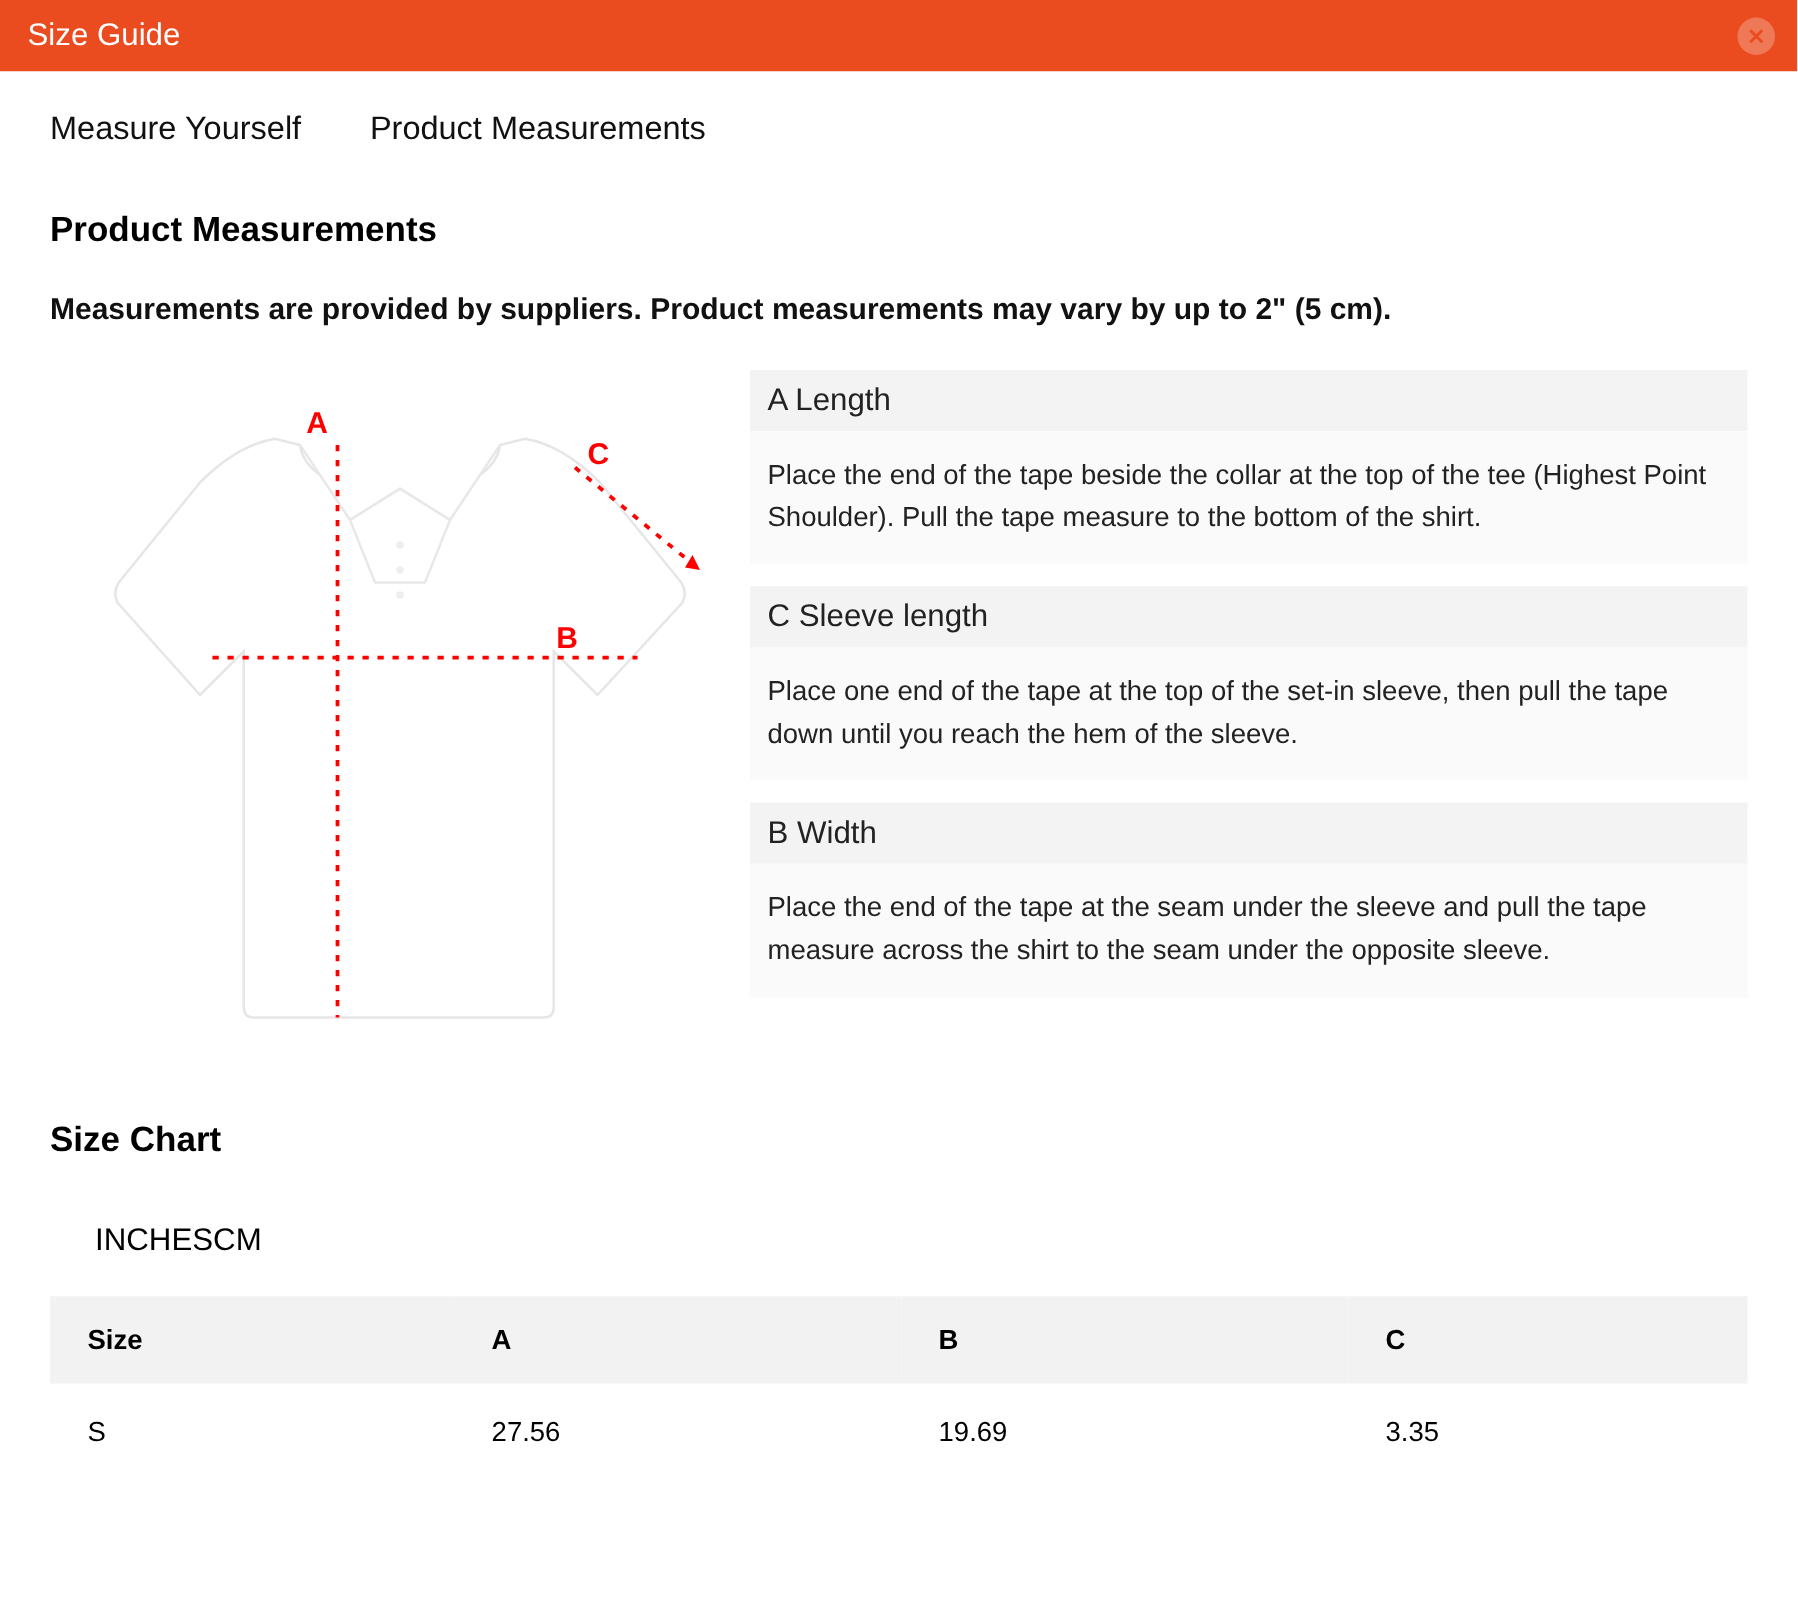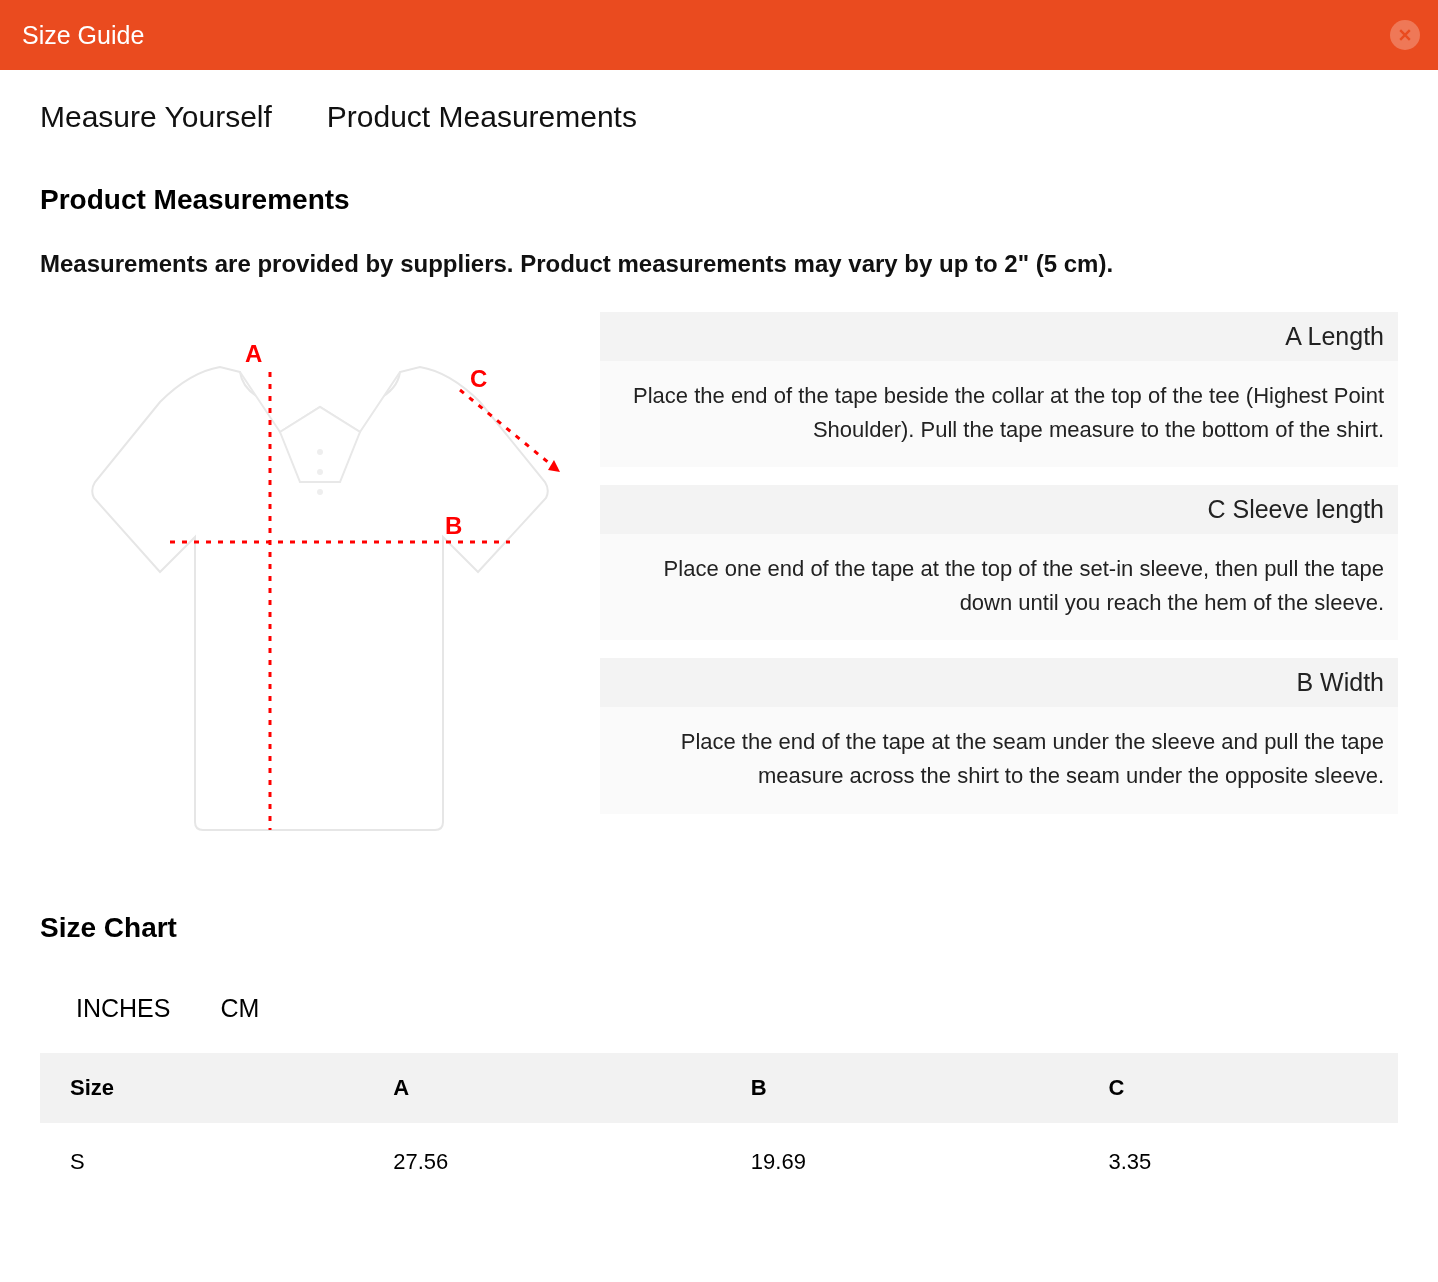--- a/index.html
+++ b/index.html
@@ -3,21 +3,21 @@
 <meta charset="utf-8">
 <style>
   * { box-sizing: border-box; margin: 0; padding: 0; }
   html, body { width: 1438px; height: 1282px; font-family: -apple-system, BlinkMacSystemFont, "Segoe UI", Helvetica, Arial, sans-serif; background: #fff; }
   .modal {
     width: 1438px; height: 1282px; background: #fff; position: relative; overflow: hidden;
   }
   .header {
     background: #ea4b1f;
     color: #fff;
-    height: 70px;
+    height: 57px;
     display: flex;
     align-items: center;
     padding: 0 22px;
     font-size: 25px;
     font-weight: 400;
     position: relative;
   }
   .close-btn {
     position: absolute;
     right: 18px;
@@ -33,21 +33,21 @@
   .close-btn svg path { stroke: #ea4b1f; stroke-width: 3; fill: none; }
   .body {
     padding: 0 40px 40px 40px;
     height: calc(100% - 62px);
     overflow-y: auto;
   }
   .tabs {
     display: flex;
     gap: 55px;
     padding: 30px 0 30px 0;
-    font-size: 30px;
+    font-size: 26px;
     font-weight: 400;
     color: #111;
   }
   .tab { cursor: pointer; }
   .section-title {
     font-size: 28px;
     font-weight: 700;
     margin: 20px 0 30px 0;
     color: #000;
   }
@@ -67,21 +67,20 @@
   .diagram {
     flex: 0 0 520px;
     height: 540px;
     position: relative;
     display: flex;
     align-items: flex-start;
     justify-content: center;
   }
   .defs {
     flex: 1;
-    text-align: right;
   }
   .def-block { margin-bottom: 18px; }
   .def-title {
     background: #f3f3f3;
     font-size: 25px;
     padding: 10px 14px;
     color: #222;
   }
   .def-body {
     background: #fafafa;
@@ -90,21 +89,20 @@
     padding: 18px 14px 20px 14px;
     color: #222;
   }
   .size-chart-title {
     font-size: 28px;
     font-weight: 700;
     margin: 60px 0 50px 0;
   }
   .unit-tabs {
     display: flex;
-    gap: 50px;
     font-size: 25px;
     padding-left: 36px;
     margin-bottom: 30px;
   }
   .unit-tab { cursor: pointer; }
   table.size-table {
     width: 100%;
     border-collapse: collapse;
     font-size: 22px;
   }

